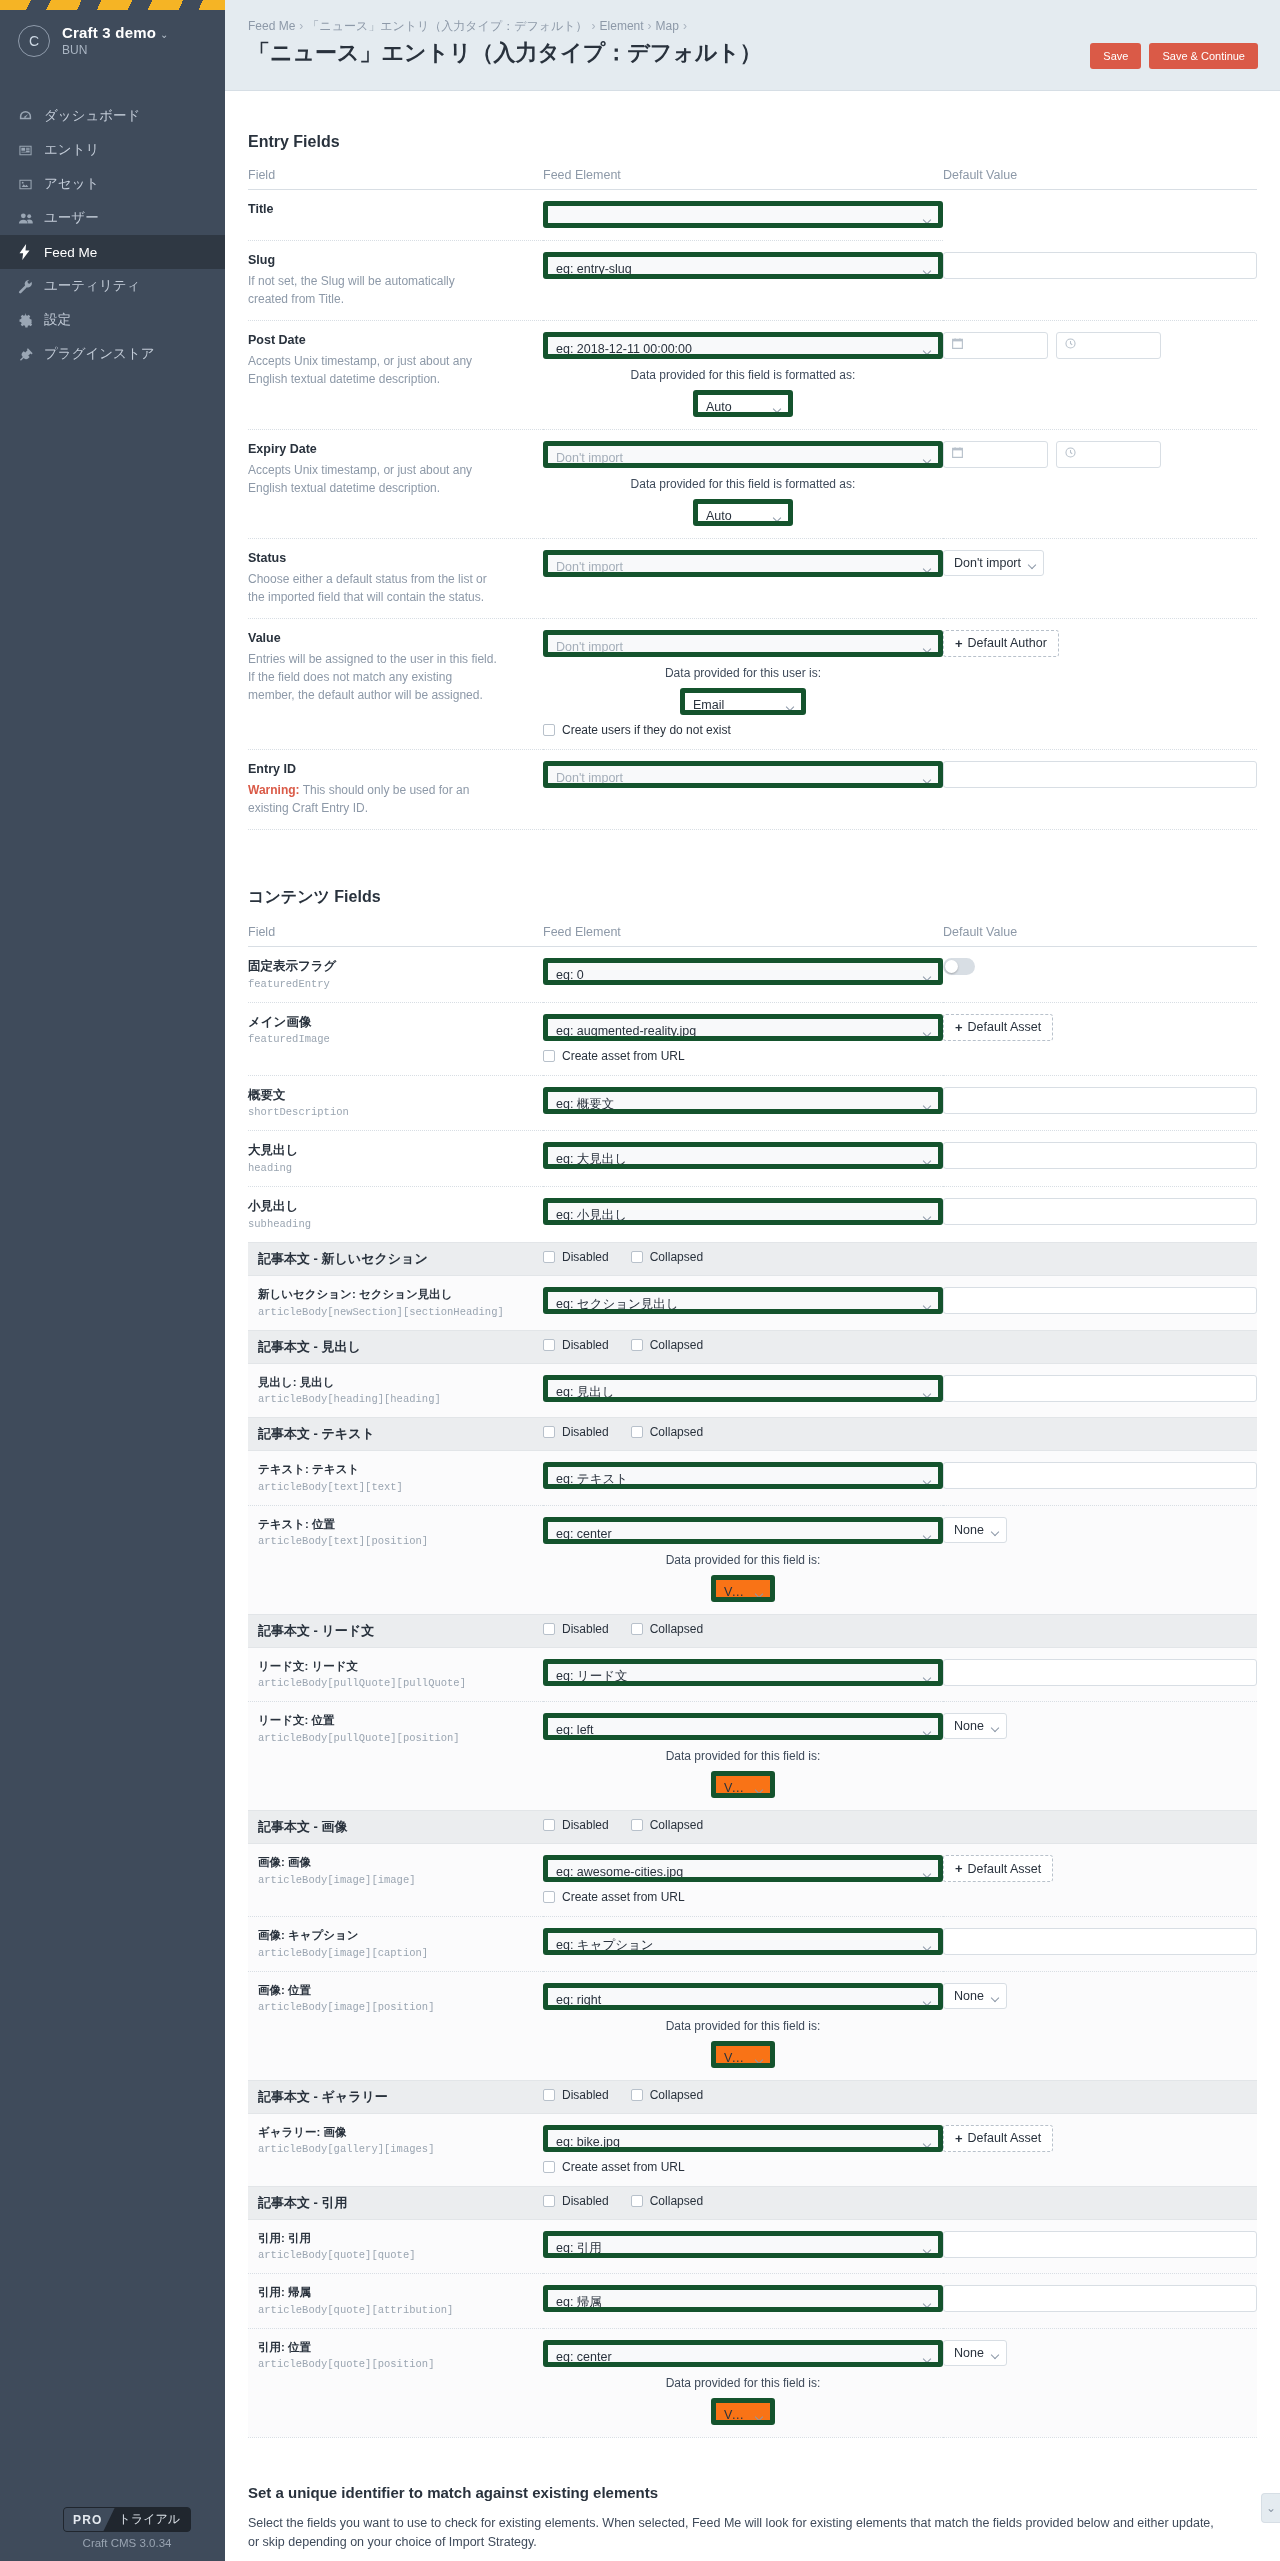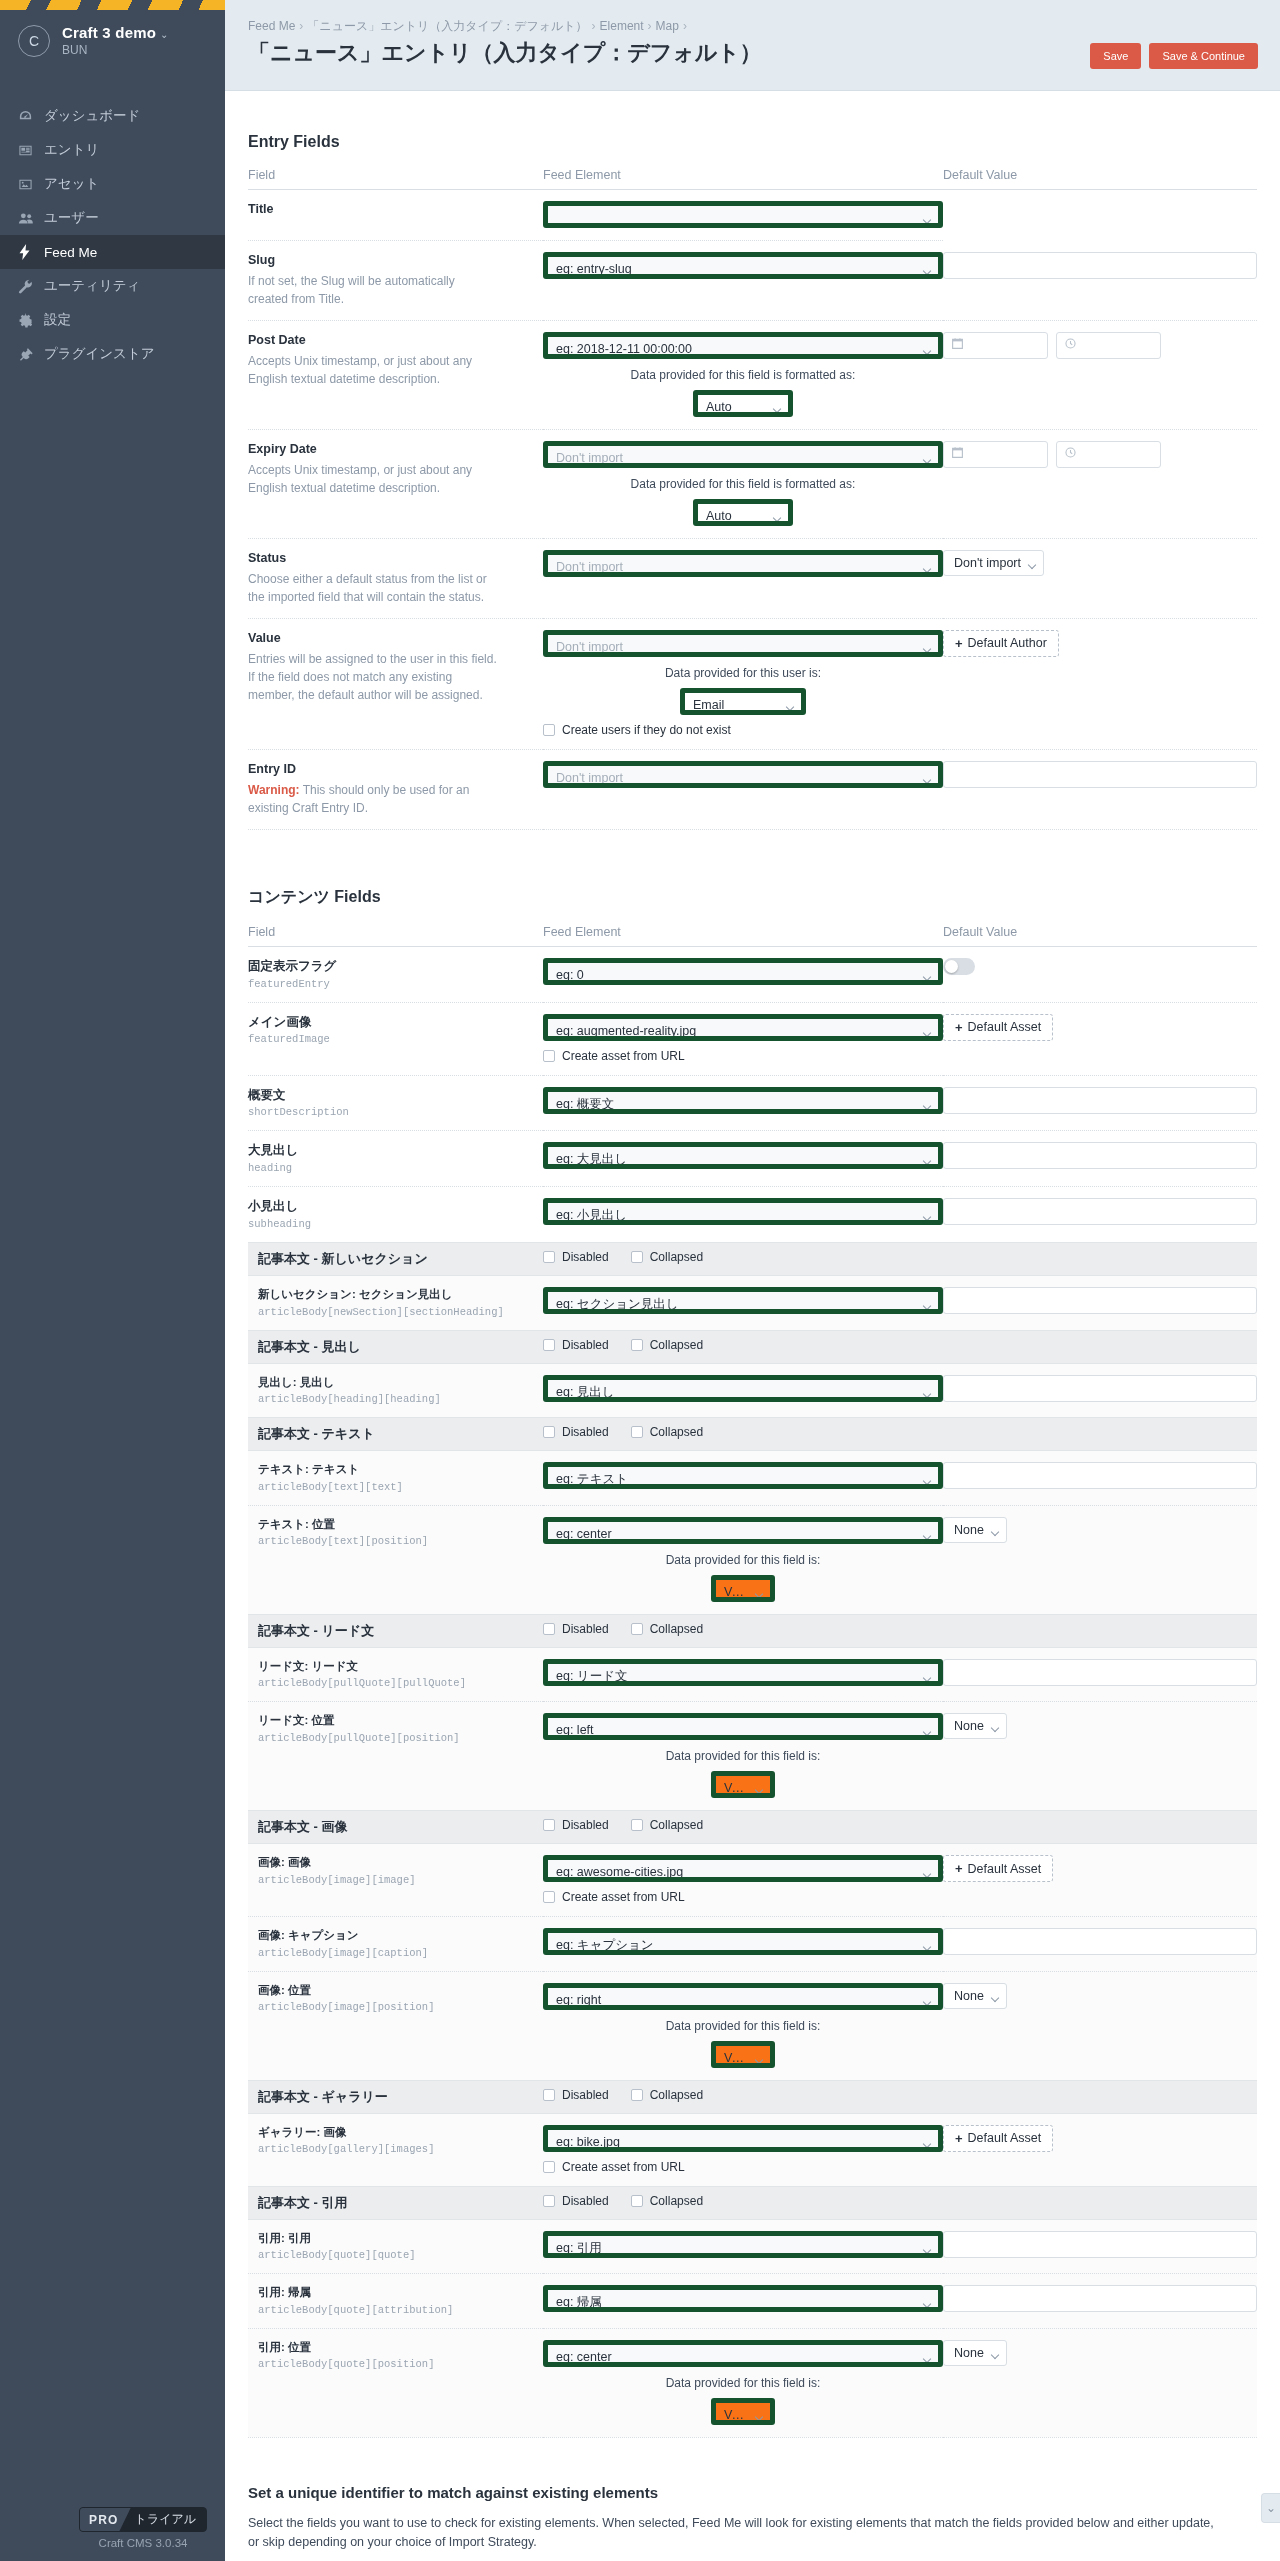--- a/index.html
+++ b/index.html
@@ -31,21 +31,21 @@
   .nav-item {
     display:flex;align-items:center;height:34px;padding:0 18px;
     color:#c3ccd8;font-size:13.5px;cursor:pointer;
   }
   .nav-item.active { background:#2f3843; color:#fff; }
   .nav-ico { width:26px;height:18px;flex:none;display:flex;align-items:center; }
   .nav-ico svg{ fill:#9aa6b4; }
   .nav-item.active .nav-ico svg{ fill:#fff; }
   .nav-label{ white-space:nowrap; }
   .sidebar-footer{
-    position:absolute;bottom:12px;left:16px;width:254px;text-align:center;
+    position:absolute;bottom:12px;left:0;width:254px;text-align:center;
   }
   .pro-badge{
     display:inline-flex;align-items:stretch;height:25px;border-radius:4px;overflow:hidden;
     border:1.5px solid #20262e;background:#20262e;
   }
   .pro-left{
     background:#3f4b5b;color:#e4e9ef;font-weight:bold;font-size:12px;letter-spacing:1.2px;
     display:flex;align-items:center;padding:0 7px 0 9px;
     clip-path:polygon(0 0,100% 0,78% 100%,0 100%);padding-right:12px;
   }

